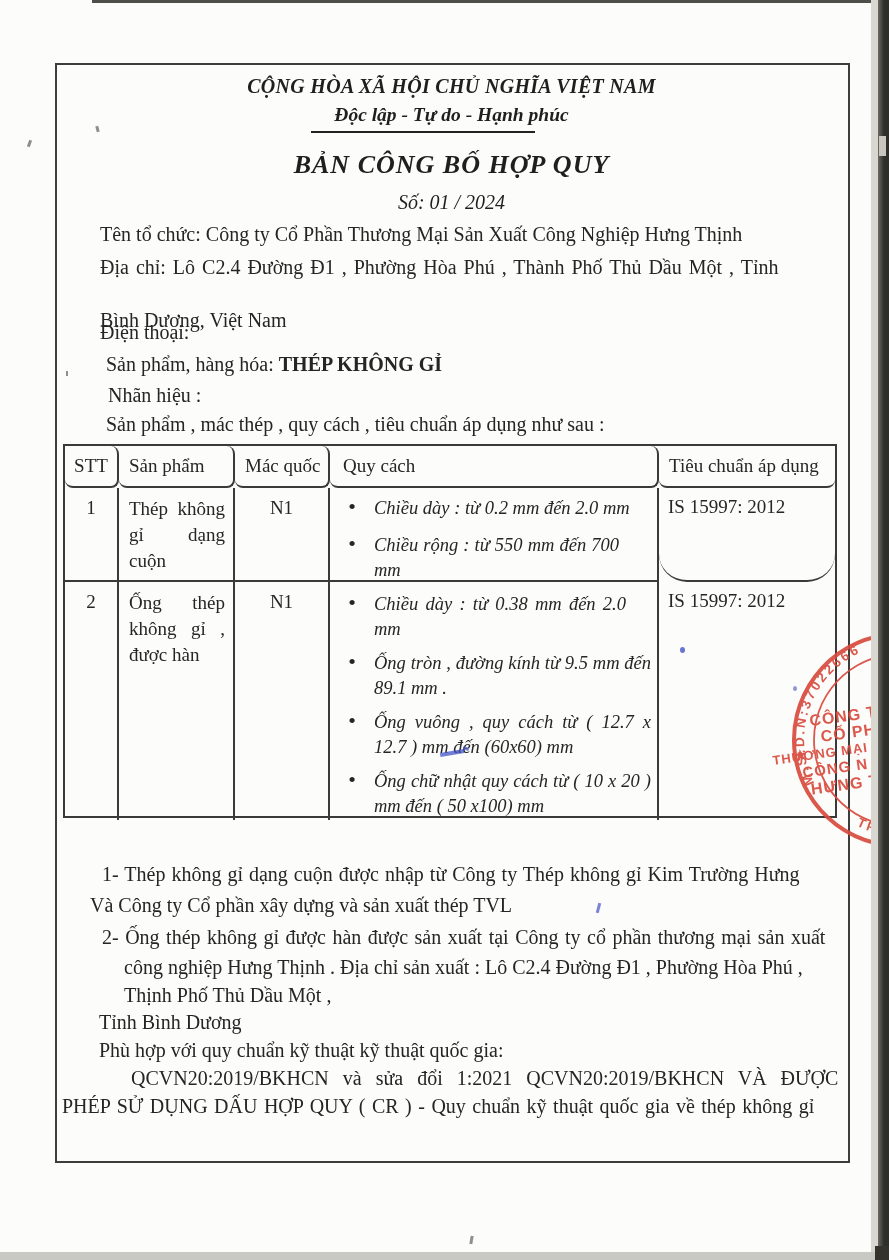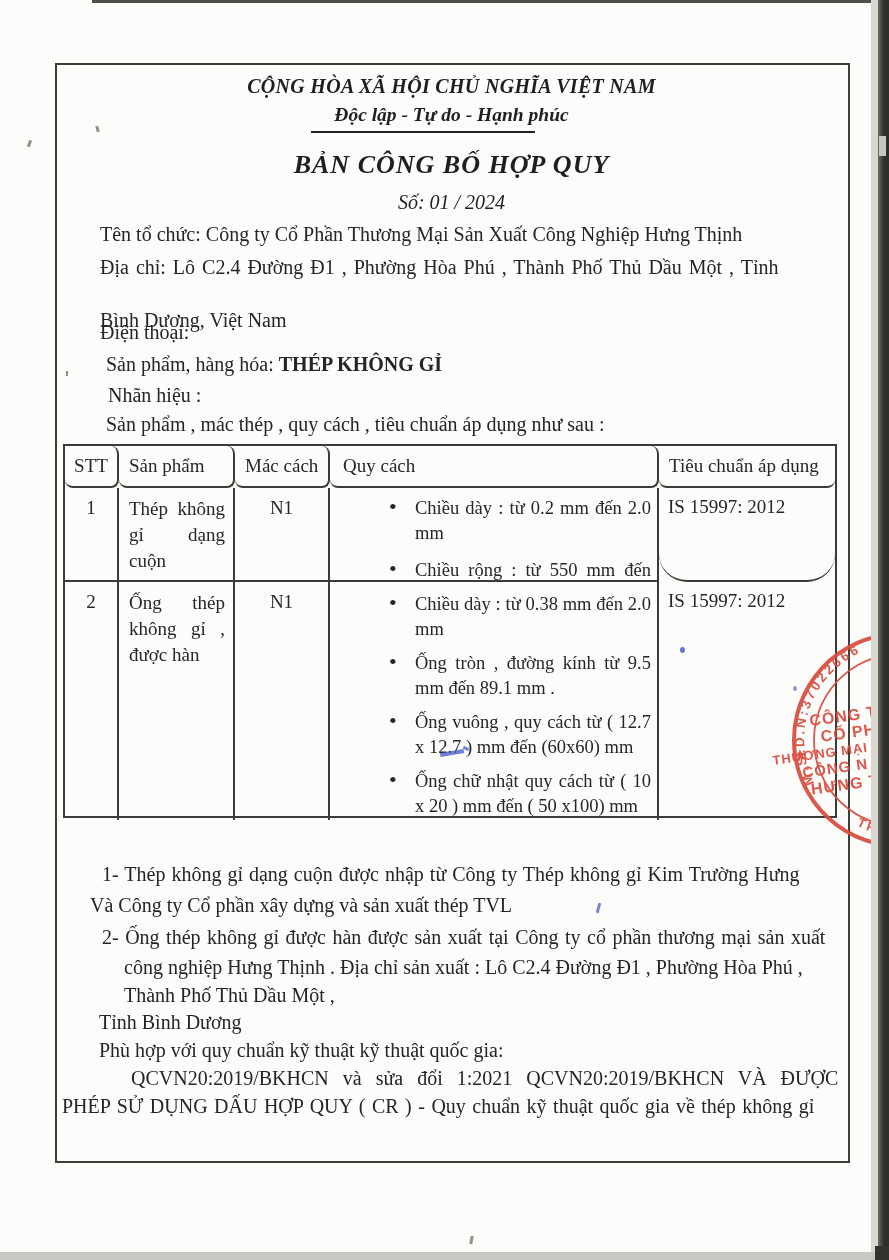--- a/index.html
+++ b/index.html
@@ -26,21 +26,21 @@
   .cell { box-sizing:border-box; border-right:2px solid #3a3a38; border-bottom:2px solid #3a3a38;
           font-size:19px; overflow:hidden; }
   .cell.last-col { border-right:none; }
   .cell.last-row { border-bottom:none; }
   .hcell { display:flex; align-items:center; padding-left:10px;border-radius:8px; }
   .hcell.center { justify-content:center; padding-left:0; }
   .stt-cell { text-align:center; padding-top:9px; }
   .prod-cell { padding:8px 8px 7px 10px; text-align:justify; line-height:26px; }
   .grade-cell { text-align:center; padding-top:9px; }
   .std-cell { padding:8px 4px 0 9px;border-radius:28px; }
-  .specs { margin:0; padding:7px 6px 0 85px; list-style:none; font-size:18.5px; }
+  .specs { margin:0; padding:7px 6px 0 44px; list-style:none; font-size:18.5px;font-style:italic; }
   .specs li { position:relative; margin-bottom:8px; text-align:justify; line-height:25px; }
   .specs li::before { content:"\2022"; position:absolute; left:-26px; top:-2px; font-size:22px; }
   #row1-specs { padding-top:8px; }
   #row1-specs li:nth-child(1) { margin-bottom:12px; }
   #row1-specs li:nth-child(2) { max-width:245px; }
   #row2-specs { padding-top:10px; }
   #row2-specs li { margin-bottom:9px; }
   #row2-specs li:nth-child(1) { max-width:252px; }
 
   
@@ -81,21 +81,21 @@
   <div class="tline" style="left:106px; top:353px;">
     <span>Sản phẩm, hàng hóa: </span><span class="bold">THÉP KHÔNG GỈ</span>
   </div>
   <div class="tline" style="left:108px; top:384px;">Nhãn hiệu :</div>
   <div class="tline" style="left:106px; top:413px;">Sản phẩm , mác thép , quy cách , tiêu chuẩn áp dụng như sau :</div>
 
   <div class="doc-table">
 
     <div class="cell hcell center">STT</div>
     <div class="cell hcell">Sản phẩm</div>
-    <div class="cell hcell">Mác cách</div>
+    <div class="cell hcell">Mác quốc</div>
     <div class="cell hcell" style="padding-left:13px;">Quy cách</div>
     <div class="cell hcell last-col">Tiêu chuẩn áp dụng</div>
 
     <div class="cell stt-cell">1</div>
     <div class="cell prod-cell">Thép không gỉ dạng cuộn</div>
     <div class="cell grade-cell">N1</div>
     <div class="cell">
       <ul class="specs" id="row1-specs">
         <li>Chiều dày : từ 0.2 mm đến 2.0 mm</li>
         <li>Chiều rộng : từ 550 mm đến 700 mm</li>
@@ -114,21 +114,21 @@
         <li>Ống chữ nhật quy cách từ ( 10 x 20 ) mm đến ( 50 x100) mm</li>
       </ul>
     </div>
     <div class="cell std-cell last-col last-row">IS 15997: 2012</div>
   </div>
 
   <div class="tline" style="left:102px; top:863px; word-spacing:1px;">1-  Thép không gỉ dạng cuộn được nhập từ Công ty Thép không gỉ Kim Trường Hưng</div>
   <div class="tline" style="left:90px; top:894px;">Và Công ty Cổ phần xây dựng và sản xuất thép TVL</div>
   <div class="tline" style="left:102px; top:926px; word-spacing:1.5px;">2-  Ống thép không gỉ được hàn được sản xuất tại Công ty cổ phần thương mại sản xuất</div>
   <div class="tline" style="left:124px; top:956px;">công nghiệp Hưng Thịnh . Địa chỉ sản xuất : Lô C2.4 Đường Đ1 , Phường Hòa Phú ,</div>
-  <div class="tline" style="left:124px; top:984px;">Thành Phố Thủ Dầu Một ,</div>
+  <div class="tline" style="left:124px; top:984px;">Thịnh Phố Thủ Dầu Một ,</div>
   <div class="tline" style="left:99px; top:1011px;">Tỉnh Bình Dương</div>
   <div class="tline" style="left:99px; top:1039px;">Phù hợp với quy chuẩn kỹ thuật kỹ thuật quốc gia:</div>
   <div class="tline" style="left:99px; top:1067px; word-spacing:9px;margin-left:32px;">QCVN20:2019/BKHCN và sửa đổi 1:2021 QCVN20:2019/BKHCN VÀ ĐƯỢC</div>
   <div class="tline" style="left:62px; top:1095px; word-spacing:1.5px;">PHÉP SỬ DỤNG DẤU HỢP QUY ( CR ) -  Quy chuẩn kỹ thuật quốc gia về thép không gỉ</div>
 
   <svg class="stamp-svg" viewBox="0 0 240 240">
     <g transform="rotate(-8 115 125)" fill="#d94b3e" stroke="none">
       <circle cx="115" cy="125" r="106" fill="none" stroke="#d94b3e" stroke-width="4"></circle>
       <circle cx="115" cy="125" r="86" fill="none" stroke="#d94b3e" stroke-width="1.8"></circle>
       <path id="stamp-arc-top" d="M 24.8 157.8 A 96 96 0 0 1 188.5 63.3" fill="none"></path>

